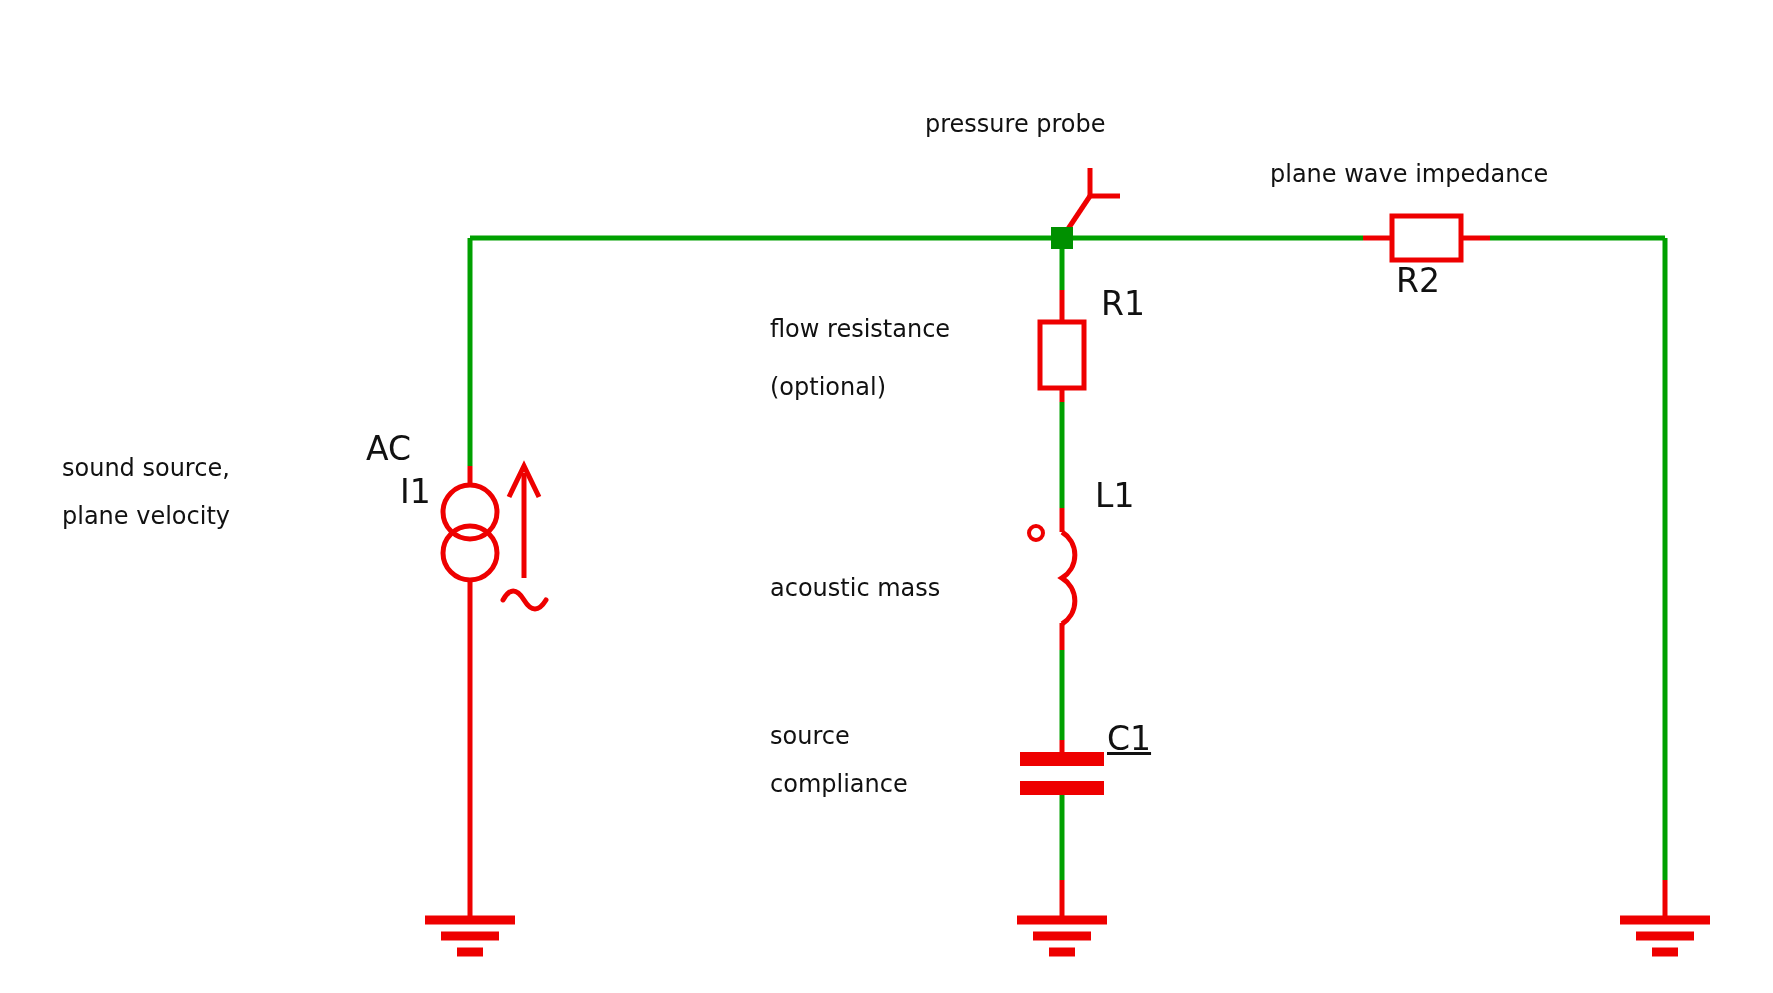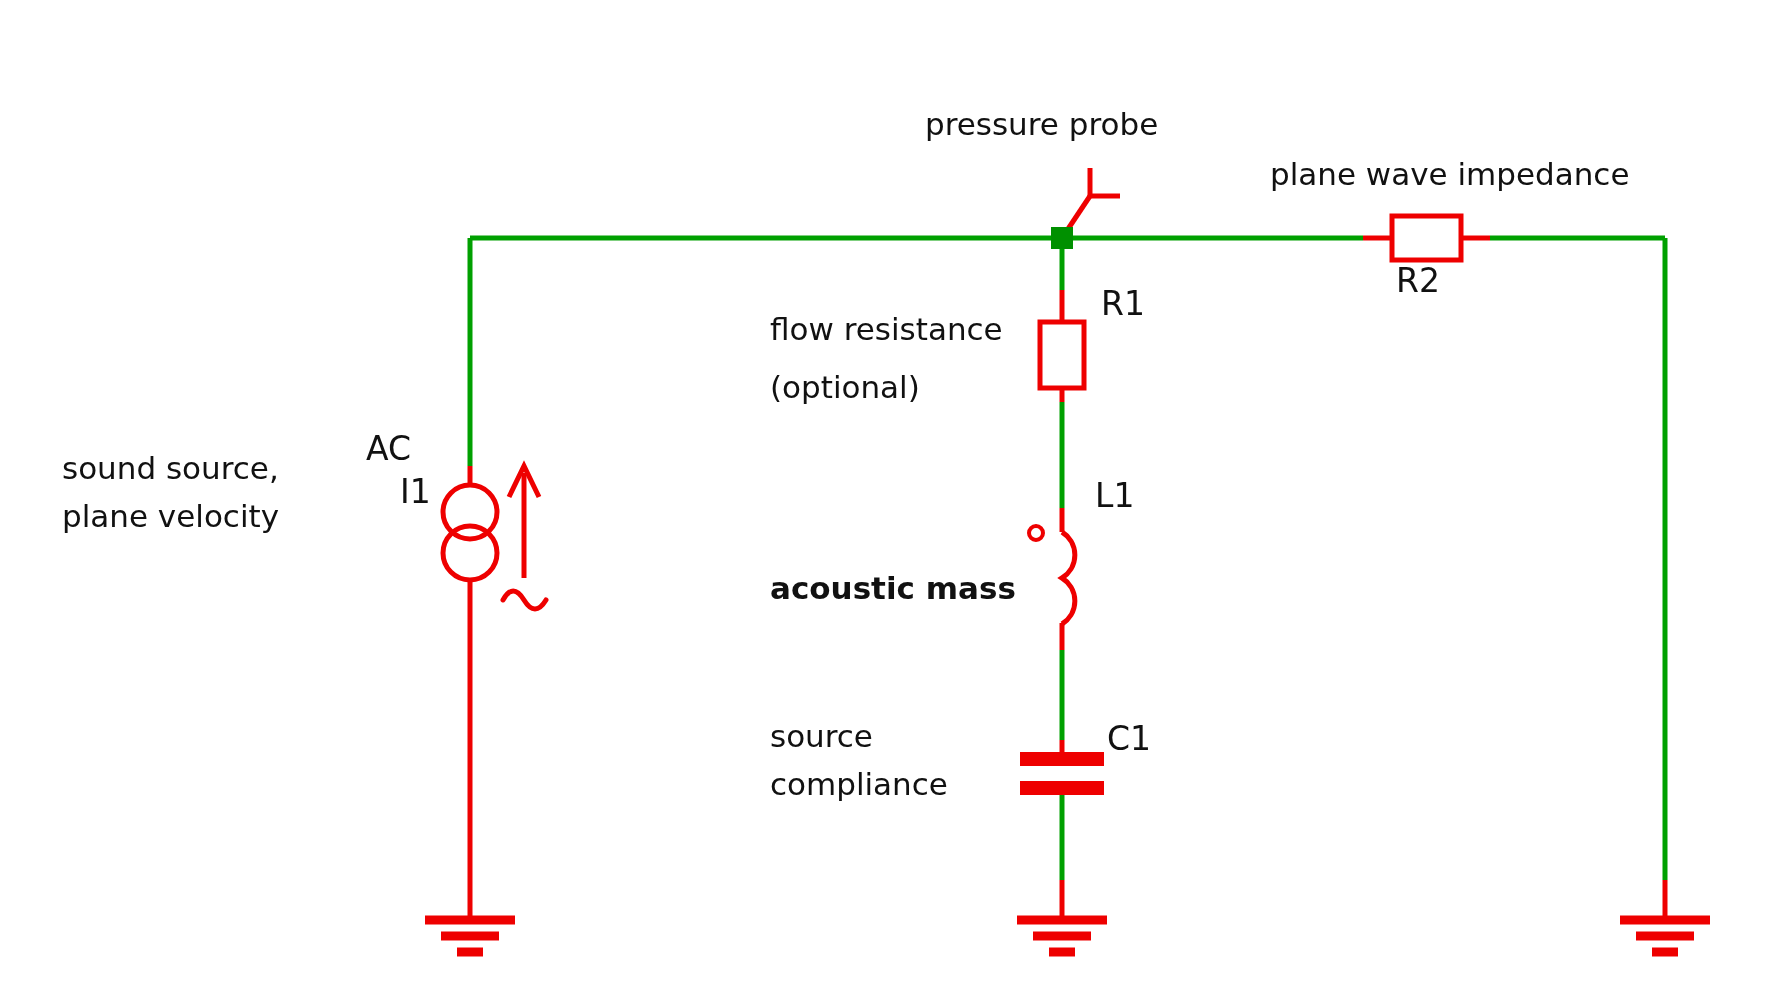--- a/index.html
+++ b/index.html
@@ -18,21 +18,21 @@
     position: absolute;
     left: 0;
     top: 0;
     width: 1773px;
     height: 993px;
   }
   .lbl {
     position: absolute;
     color: #111111;
     font-family: "DejaVu Sans", "Liberation Sans", sans-serif;
-    font-size: 31px;
+    font-size: 24px;
     line-height: 42px;
     white-space: pre;
     letter-spacing: 0px;
   }
   .ref {
     position: absolute;
     color: #111111;
     font-family: "DejaVu Sans", "Liberation Sans", sans-serif;
     font-size: 33px;
     line-height: 38px;
@@ -143,26 +143,26 @@
   </g>
 </svg>
 
 <div class="lbl" style="left:925px; top:103px;">pressure probe</div>
 
 <div class="lbl" style="left:1270px; top:153px;">plane wave impedance</div>
 
 <div class="lbl" style="left:770px; top:308px;">flow resistance</div>
 <div class="lbl" style="left:770px; top:366px;">(optional)</div>
 
-<div class="lbl" style="left:770px; top:567px;font-weight:bold;">acoustic mass</div>
+<div class="lbl" style="left:770px; top:567px;">acoustic mass</div>
 
 <div class="lbl" style="left:770px; top:715px;">source</div>
 <div class="lbl" style="left:770px; top:763px;">compliance</div>
 
 <div class="lbl" style="left:62px; top:447px;">sound source,</div>
 <div class="lbl" style="left:62px; top:495px;">plane velocity</div>
 
 <div class="ref" style="left:366px; top:430px;">AC</div>
 <div class="ref" style="left:400px; top:473px;">I1</div>
 <div class="ref" style="left:1093px; top:285px;margin-left:8px;">R1</div>
 <div class="ref" style="left:1095px; top:477px;">L1</div>
-<div class="ref" style="left:1107px; top:720px;">C1</div>
+<div class="ref" style="left:1107px; top:720px;text-decoration:underline;">C1</div>
 <div class="ref" style="left:1396px; top:262px;">R2</div>
 
 </body></html>

